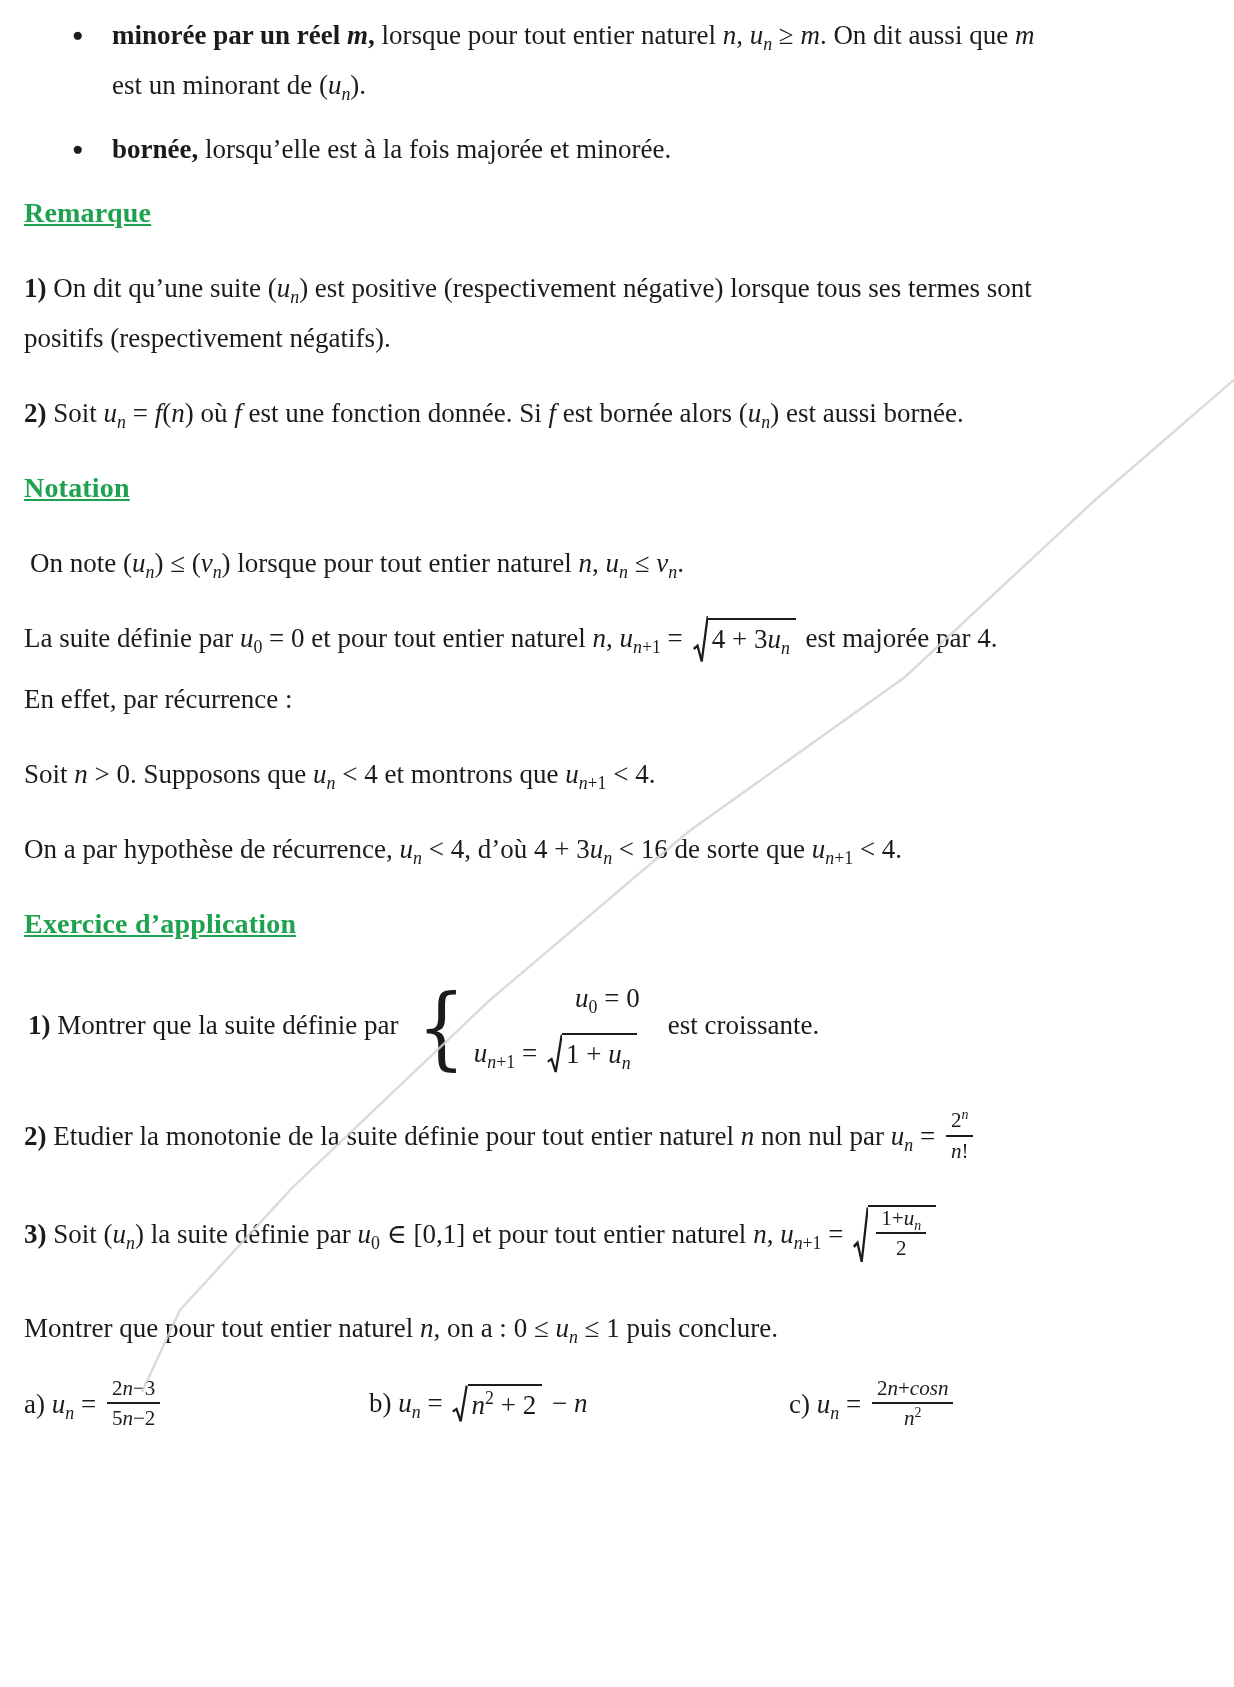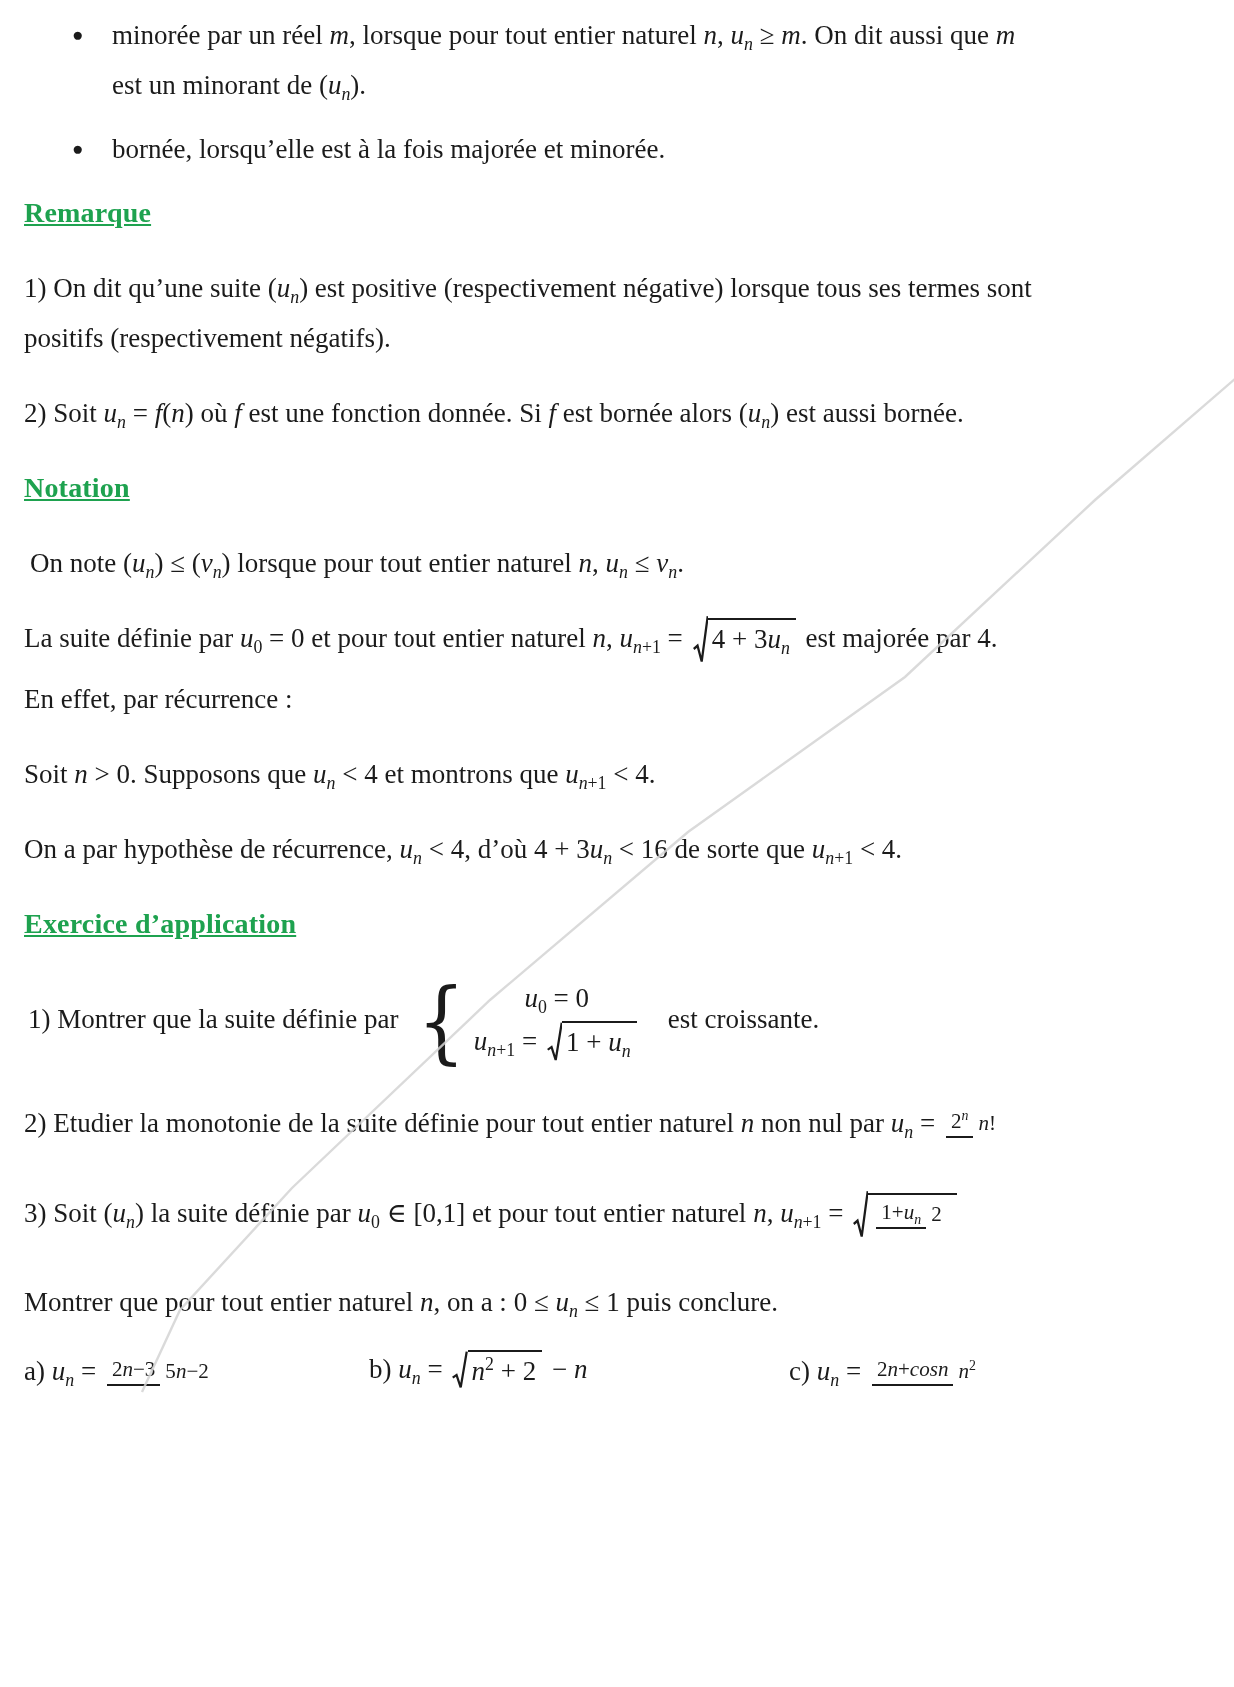--- a/index.html
+++ b/index.html
@@ -19,47 +19,47 @@
   .nowrap{white-space:nowrap;}
   .heading{
     color:var(--accent);font-weight:bold;font-size:28px;line-height:50px;
     margin:0 0 25px 0;letter-spacing:0.2px;text-decoration:underline;
   }
   
   .bullets{list-style:none;margin:0 0 10px 0;padding:0;}
   .bullets li{display:flex;align-items:flex-start;padding-left:48px;line-height:50px;margin-bottom:14px;}
   .bullet-dot{flex:0 0 40px;font-size:19px;line-height:50px;}
   .bullet-text{flex:1;}
-  b,.seg-b{font-weight:normal;}
+  b,.seg-b{font-weight:bold;}
   i.seg-v{font-style:italic;}
   b.seg-bi{font-style:italic;}
   sub{font-size:0.66em;line-height:0;}
   sup{font-size:0.66em;line-height:0;}
   
   .m-frac{
-    display:inline-flex;flex-direction:row;align-items:center;
+    display:inline-flex;flex-direction:column;align-items:center;
     vertical-align:middle;font-size:0.78em;line-height:1.25;
     margin:0 4px;transform:translateY(-3px);
   }
   .m-num{padding:0 5px 1px 5px;border-bottom:2.2px solid currentColor;}
   .m-den{padding:1px 5px 0 5px;}
   
   .m-sqrt{
     position:relative;display:inline-block;vertical-align:middle;
     padding-left:0.56em;margin:0 3px;transform:translateY(-2px);
   }
   .m-rad{position:absolute;left:0;top:0;width:0.56em;height:100%;}
   .m-radicand{display:inline-block;border-top:2.4px solid currentColor;padding:1px 6px 0 4px;line-height:1.35;}
   
   .m-cases{display:inline-flex;align-items:center;vertical-align:middle;margin:0 28px 0 8px;}
   .m-brace{
     font-family:"DejaVu Serif",serif;font-size:3.3em;font-weight:400;
     line-height:0.82;margin-right:4px;transform:scaleX(0.85);
   }
-  .m-rows{display:inline-flex;flex-direction:column;align-items:center;row-gap:4px;line-height:1.45;}
+  .m-rows{display:inline-flex;flex-direction:column;align-items:flex-end;row-gap:16px;line-height:1.45;}
   .m-row{display:inline-block;text-align:center;}
   
   .items-row{display:flex;align-items:center;margin-top:21px;line-height:1.3;}
   .items-row .item-a{flex:0 0 345px;}
   .items-row .item-b{flex:0 0 420px;}
   .items-row .item-c{flex:1;}
   
   .crease{position:absolute;inset:0;width:100%;height:100%;pointer-events:none;}
 </style>
 </head>

